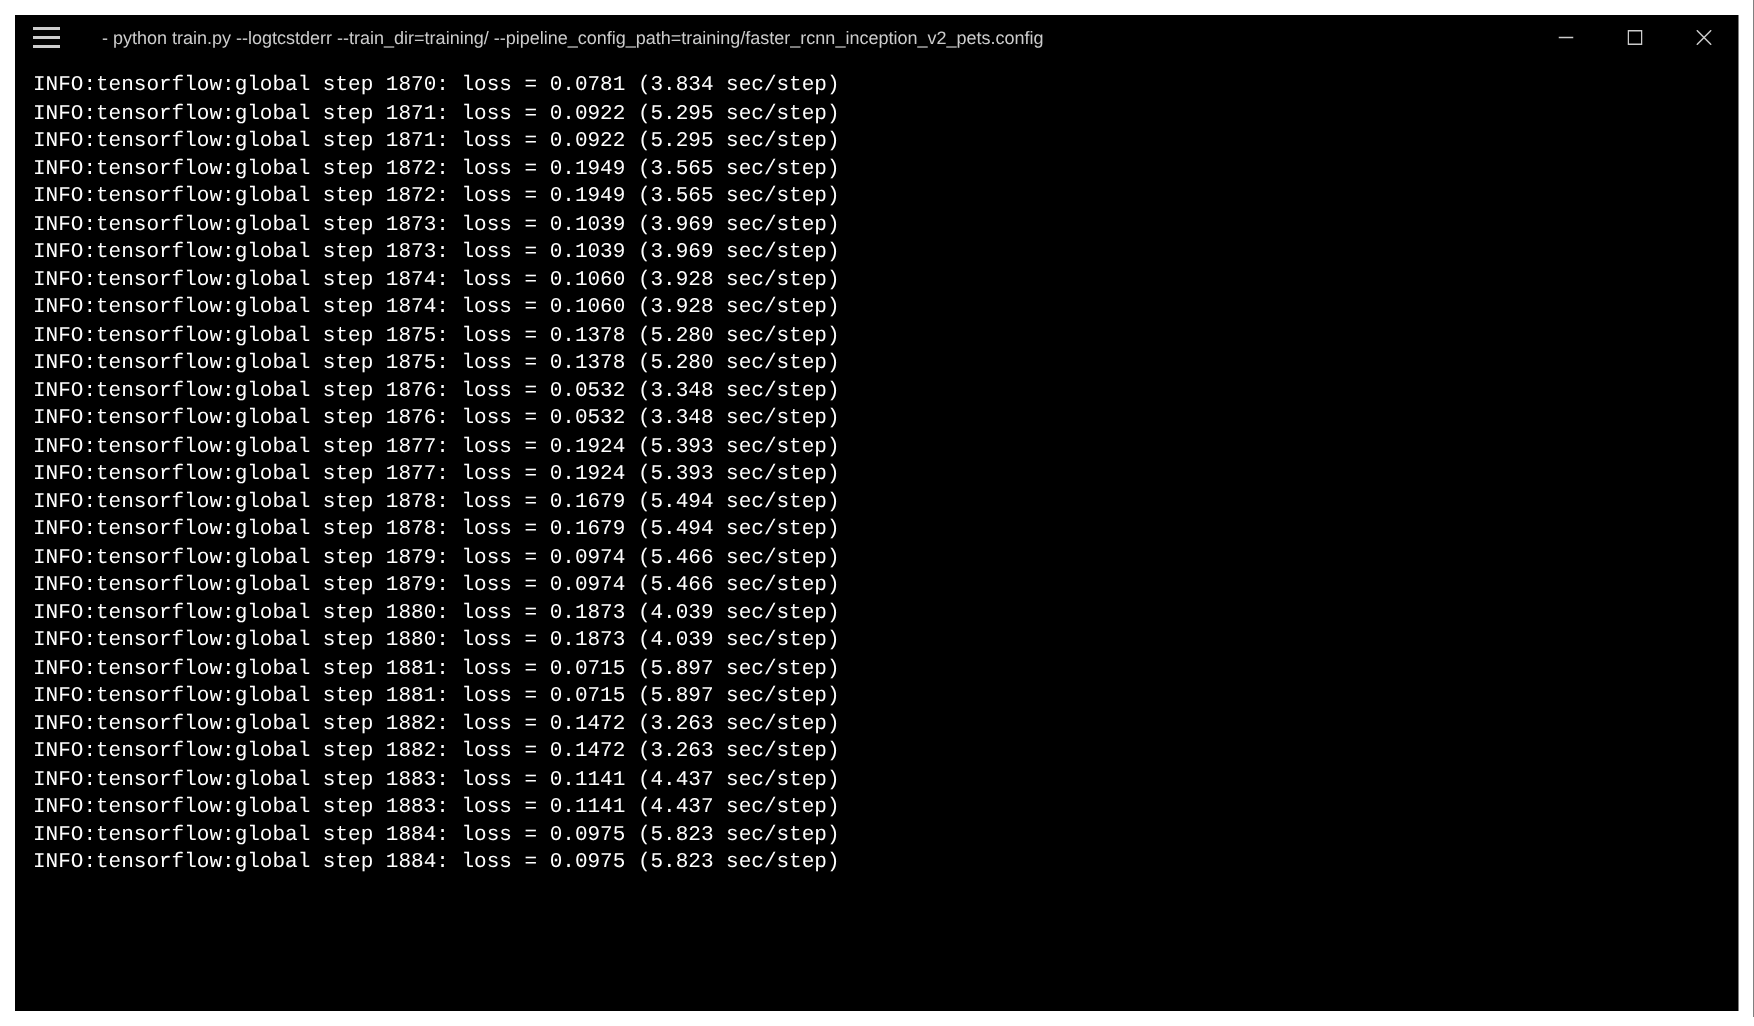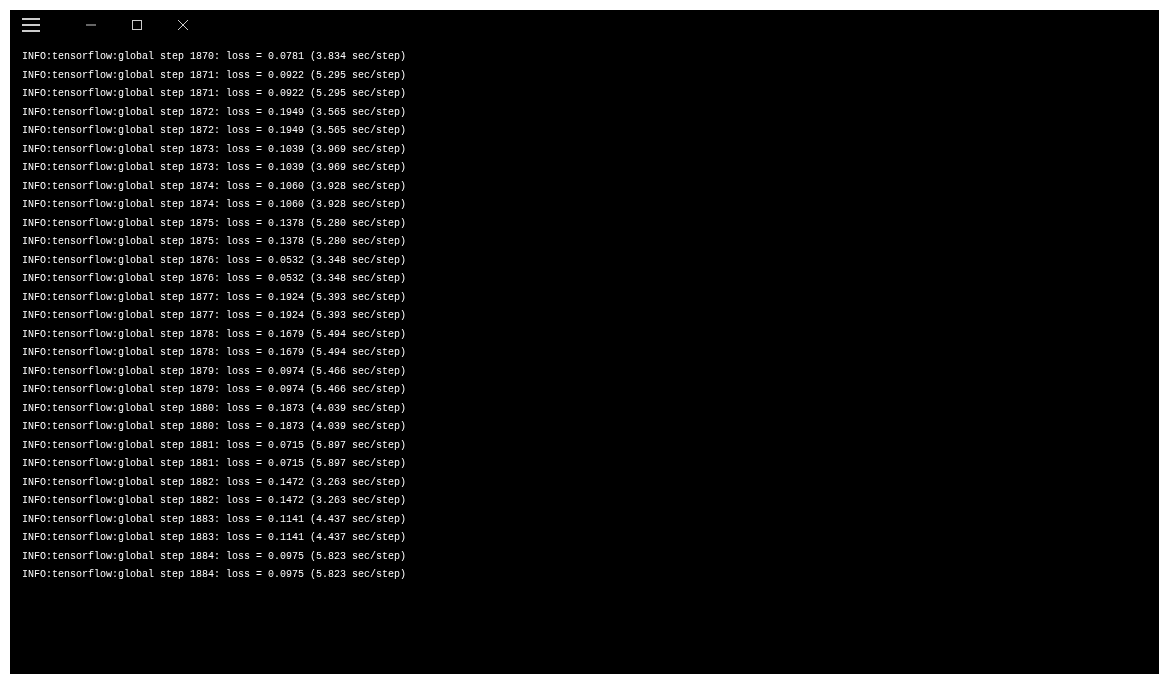--- a/index.html
+++ b/index.html
@@ -66,39 +66,40 @@
       color: #cccccc;
       cursor: pointer;
     }
     .win-btn svg {
       width: 10px;
       height: 10px;
     }
     .terminal-body {
       padding: 8px 12px 12px 12px;
       color: #ffffff;
-      font-size: 10px;
+      font-size: 14px;
       line-height: 18.5px;
       font-family: Consolas, 'Courier New', monospace;
       white-space: pre;
     }
     .log-line {
       display: block;
     }
   </style>
 </head>
 <body>
 
 <div class="terminal-window">
   <div class="titlebar">
     <div class="hamburger">
       <span></span>
         <span></span>
         <span></span>
     </div>
+    <div class="title-text">- python  train.py --logtcstderr --train_dir=training/ --pipeline_config_path=training/faster_rcnn_inception_v2_pets.config</div>
     <div class="window-controls">
       <div class="win-btn">
         <svg viewBox="0 0 10 10">
             <line x1="0" y1="5" x2="10" y2="5" stroke="#cccccc" stroke-width="1"></line>
           </svg>
       </div>
       <div class="win-btn">
         <svg viewBox="0 0 10 10">
             <rect x="0.5" y="0.5" width="9" height="9" fill="none" stroke="#cccccc" stroke-width="1"></rect>
           </svg>

